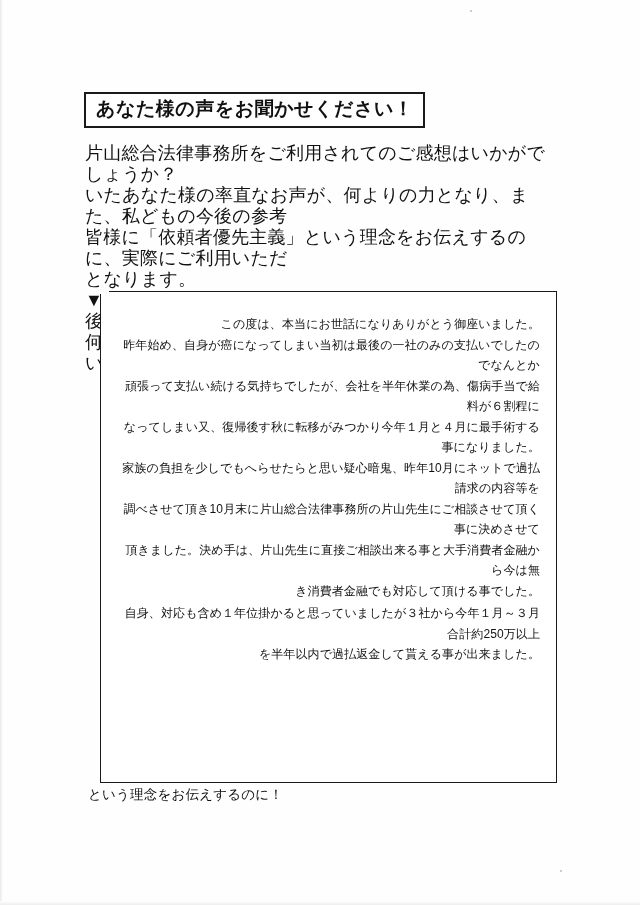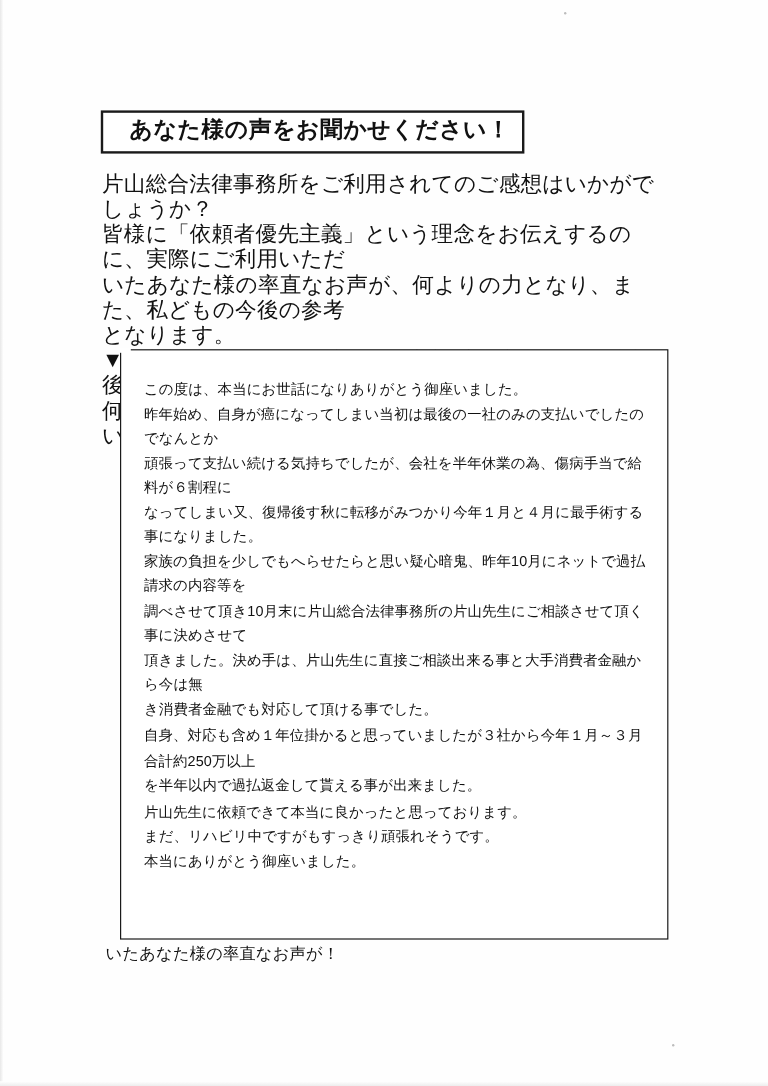--- a/index.html
+++ b/index.html
@@ -39,21 +39,21 @@
     position: absolute;
     background: #bdbdbd;
     border-radius: 50%;
   }
 
   .title-box {
     position: absolute;
     left: 84px;
     top: 92px;
     border: 2px solid #1a1a1a;
-    padding: 5px 10px 7px 22px;
+    padding: 5px 10px 7px 10px;
     background: #ffffff;
   }
   .title-text {
     font-size: 19px;
     font-weight: bold;
     letter-spacing: 0.5px;
     line-height: 1.05;
     white-space: nowrap;
   }
 
@@ -93,20 +93,21 @@
   }
 
   .answer-body {
     position: absolute;
     left: 120px;
     top: 314px;
     width: 420px;
     font-size: 12px;
     line-height: 20.5px;
     letter-spacing: 0.1px;
+    text-align: right;
   }
   .answer-body p {
     margin: 0 0 0 0;
     padding: 0;
     white-space: pre-wrap;
   }
   .answer-body p.gap {
     margin-top: 2px;
   }
 
@@ -128,41 +129,38 @@
 
   <div class="speck" style="left:470px; top:10px; width:2px; height:2px;"></div>
   <div class="speck" style="left:560px; top:870px; width:2px; height:2px;"></div>
 
   <div class="title-box">
     <div class="title-text">あなた様の声をお聞かせください！</div>
   </div>
 
   <div class="intro">
     <p>片山総合法律事務所をご利用されてのご感想はいかがでしょうか？</p>
+    <p>いたあなた様の率直なお声が、何よりの力となり、また、私どもの今後の参考</p>
     <p>皆様に「依頼者優先主義」という理念をお伝えするのに、実際にご利用いただ</p>
-    <p>いたあなた様の率直なお声が、何よりの力となり、また、私どもの今後の参考</p>
     <p>となります。</p>
     <p>▼ご相談にいらした経緯、▼ご相談時の印象、▼ご依頼後の弁護士の対応など</p>
     <p>何でも結構ですので、お気づきのことをお寄せください。</p>
   </div>
 
   <div class="answer-frame"></div>
   <div class="frame-top-gap"></div>
 
   <div class="answer-body">
     <p>この度は、本当にお世話になりありがとう御座いました。</p>
     <p>昨年始め、自身が癌になってしまい当初は最後の一社のみの支払いでしたのでなんとか
 頑張って支払い続ける気持ちでしたが、会社を半年休業の為、傷病手当で給料が６割程に
 なってしまい又、復帰後す秋に転移がみつかり今年１月と４月に最手術する事になりました。</p>
     <p>家族の負担を少しでもへらせたらと思い疑心暗鬼、昨年10月にネットで過払請求の内容等を
 調べさせて頂き10月末に片山総合法律事務所の片山先生にご相談させて頂く事に決めさせて
 頂きました。決め手は、片山先生に直接ご相談出来る事と大手消費者金融から今は無
 き消費者金融でも対応して頂ける事でした。</p>
     <p class="gap">自身、対応も含め１年位掛かると思っていましたが３社から今年１月～３月合計約250万以上
 を半年以内で過払返金して貰える事が出来ました。</p>
-    <p class="gap">片山先生に依頼できて本当に良かったと思っております。
-まだ、リハビリ中ですがもすっきり頑張れそうです。
-本当にありがとう御座いました。</p>
   </div>
 
-  <div class="footer-note">いたあなた様の率直なお声が！</div>
+  <div class="footer-note">という理念をお伝えするのに！</div>
 
 </div>
 
 </body></html>

